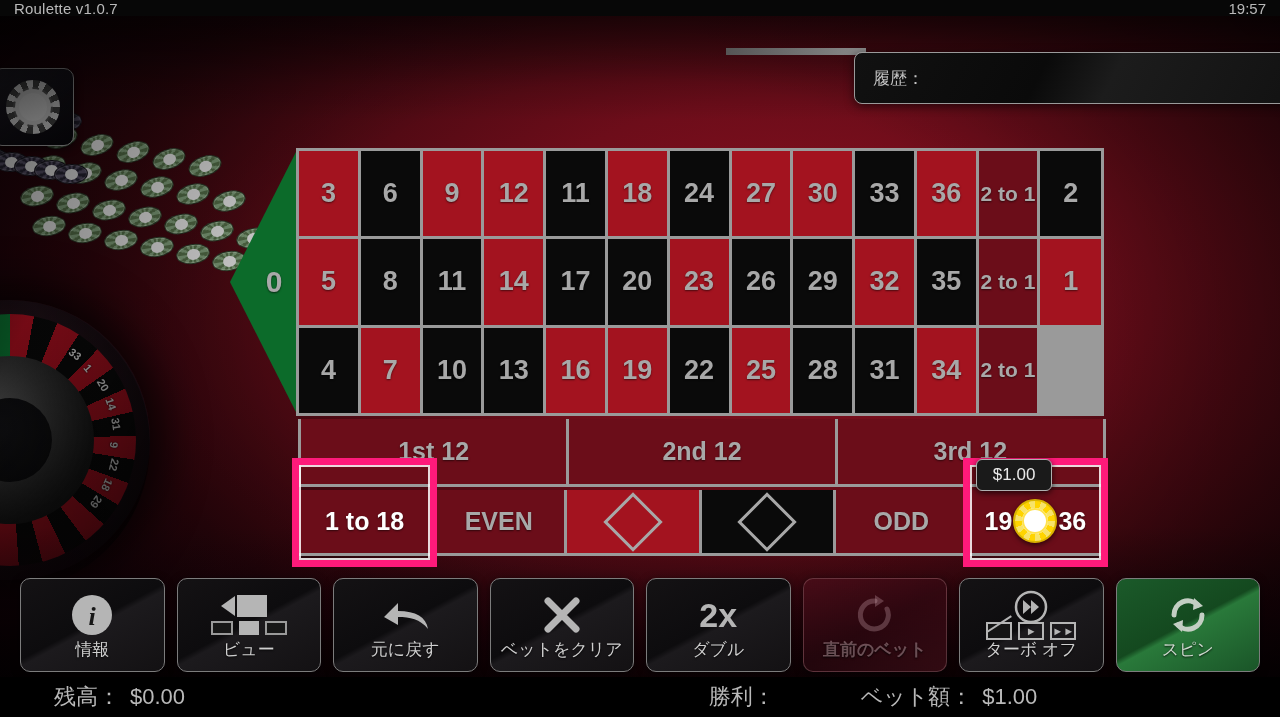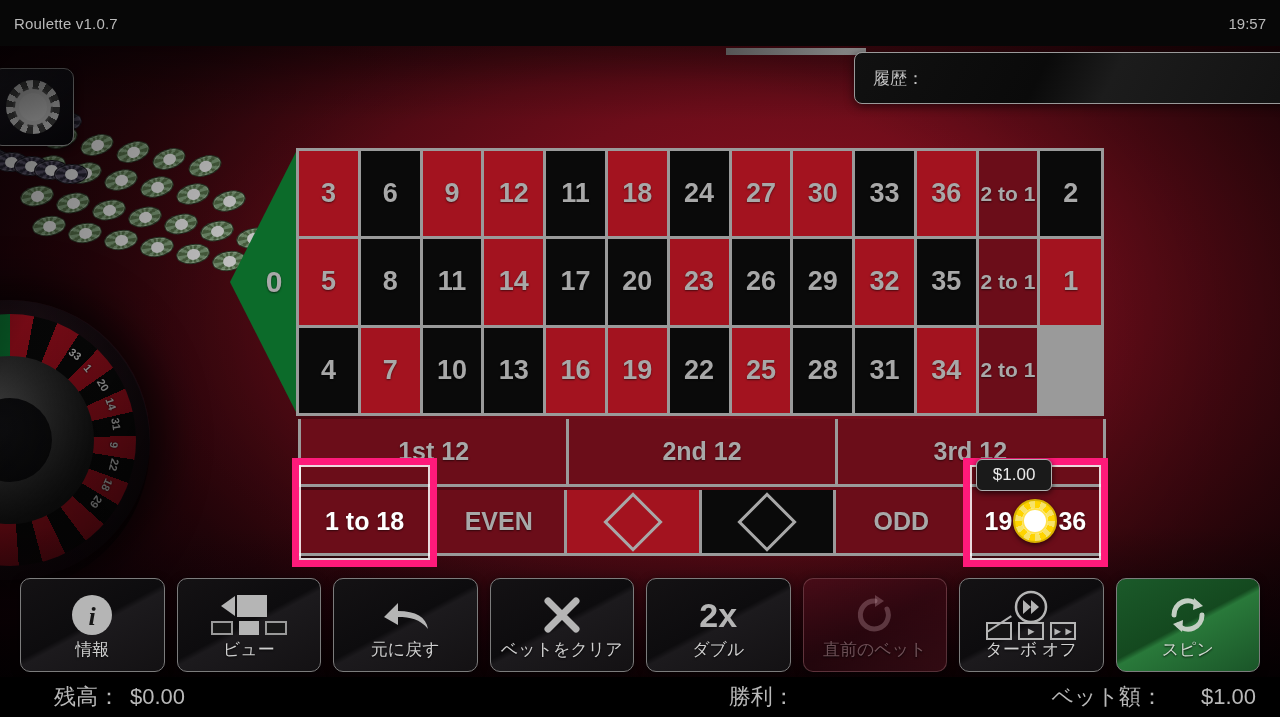--- a/index.html
+++ b/index.html
@@ -136,21 +136,21 @@
     background:#b0b0b0;
     border: 2px dashed #4a4a4a;
   }
   .chip-glyph::after {
     content:''; position:absolute; inset:13px; border-radius:50%;
     background:#b8b8b8;
   }
 
   
   #titlebar {
-    position: absolute; left:0; top:0; width:1280px; height:46px;
+    position: absolute; left:0; top:0; width:1280px; height:16px;
     background:#070707;
     display:flex; align-items:center; justify-content:space-between;
     padding: 0 14px;
     z-index: 60;
   }
   #titlebar .t-title { color:#b9b9b9; font-size:15px; letter-spacing:.2px; }
   #titlebar .t-clock { color:#b9b9b9; font-size:15px; }
 
   
   #history {
@@ -316,20 +316,21 @@
     height: 46px; display:flex; align-items:center; justify-content:center;
     color:#b5b5b5;
   }
   .tb-btn .tb-label {
     color:#cfcfcf; font-size:17px; line-height:1;
     text-shadow: 0 1px 2px rgba(0,0,0,.8);
   }
   .tb-btn.disabled {
     border-color: rgba(170,120,130,.38);
     background: linear-gradient(152deg, rgba(90,20,34,.45) 0%, rgba(60,12,24,.40) 50%, rgba(95,22,36,.45) 100%);
+    font-weight: bold;
   }
   .tb-btn.disabled .tb-label { color: rgba(210,170,180,.45); }
   .tb-btn.disabled .tb-icon  { color: rgba(210,170,180,.30); }
   .tb-btn.primary {
     background: linear-gradient(152deg, #1b5a2a 0%, #14491f 48%, #29793a 52%, #1a5528 100%);
     border-color:#7c7c7c;
   }
   .tb-btn.primary .tb-label { color:#cfd8cf; }
   .tb-btn.primary .tb-icon  { color:#c3cec3; }
 
@@ -369,21 +370,21 @@
   
   #statusbar {
     position:absolute; left:0; bottom:0; width:1280px; height:40px;
     background:#000;
     display:flex; align-items:center;
     z-index: 60;
   }
   .sb-cell { flex:1; display:flex; align-items:center; }
   .sb-left   { justify-content:flex-start; padding-left:54px; }
   .sb-center { justify-content:flex-end; padding-right:76px; }
-  .sb-right  { justify-content:flex-end; padding-right:24px;gap:28px; }
+  .sb-right  { justify-content:flex-start; padding-right:54px; }
   .sb-text { color:#b9b9b9; font-size:22px; }
 </style>
 </head>
 <body>
 
 <div id="stage">
 
   <div id="wheel-area">
     <div class="wheel-outer"></div>
     <div class="wheel-ring"></div>

